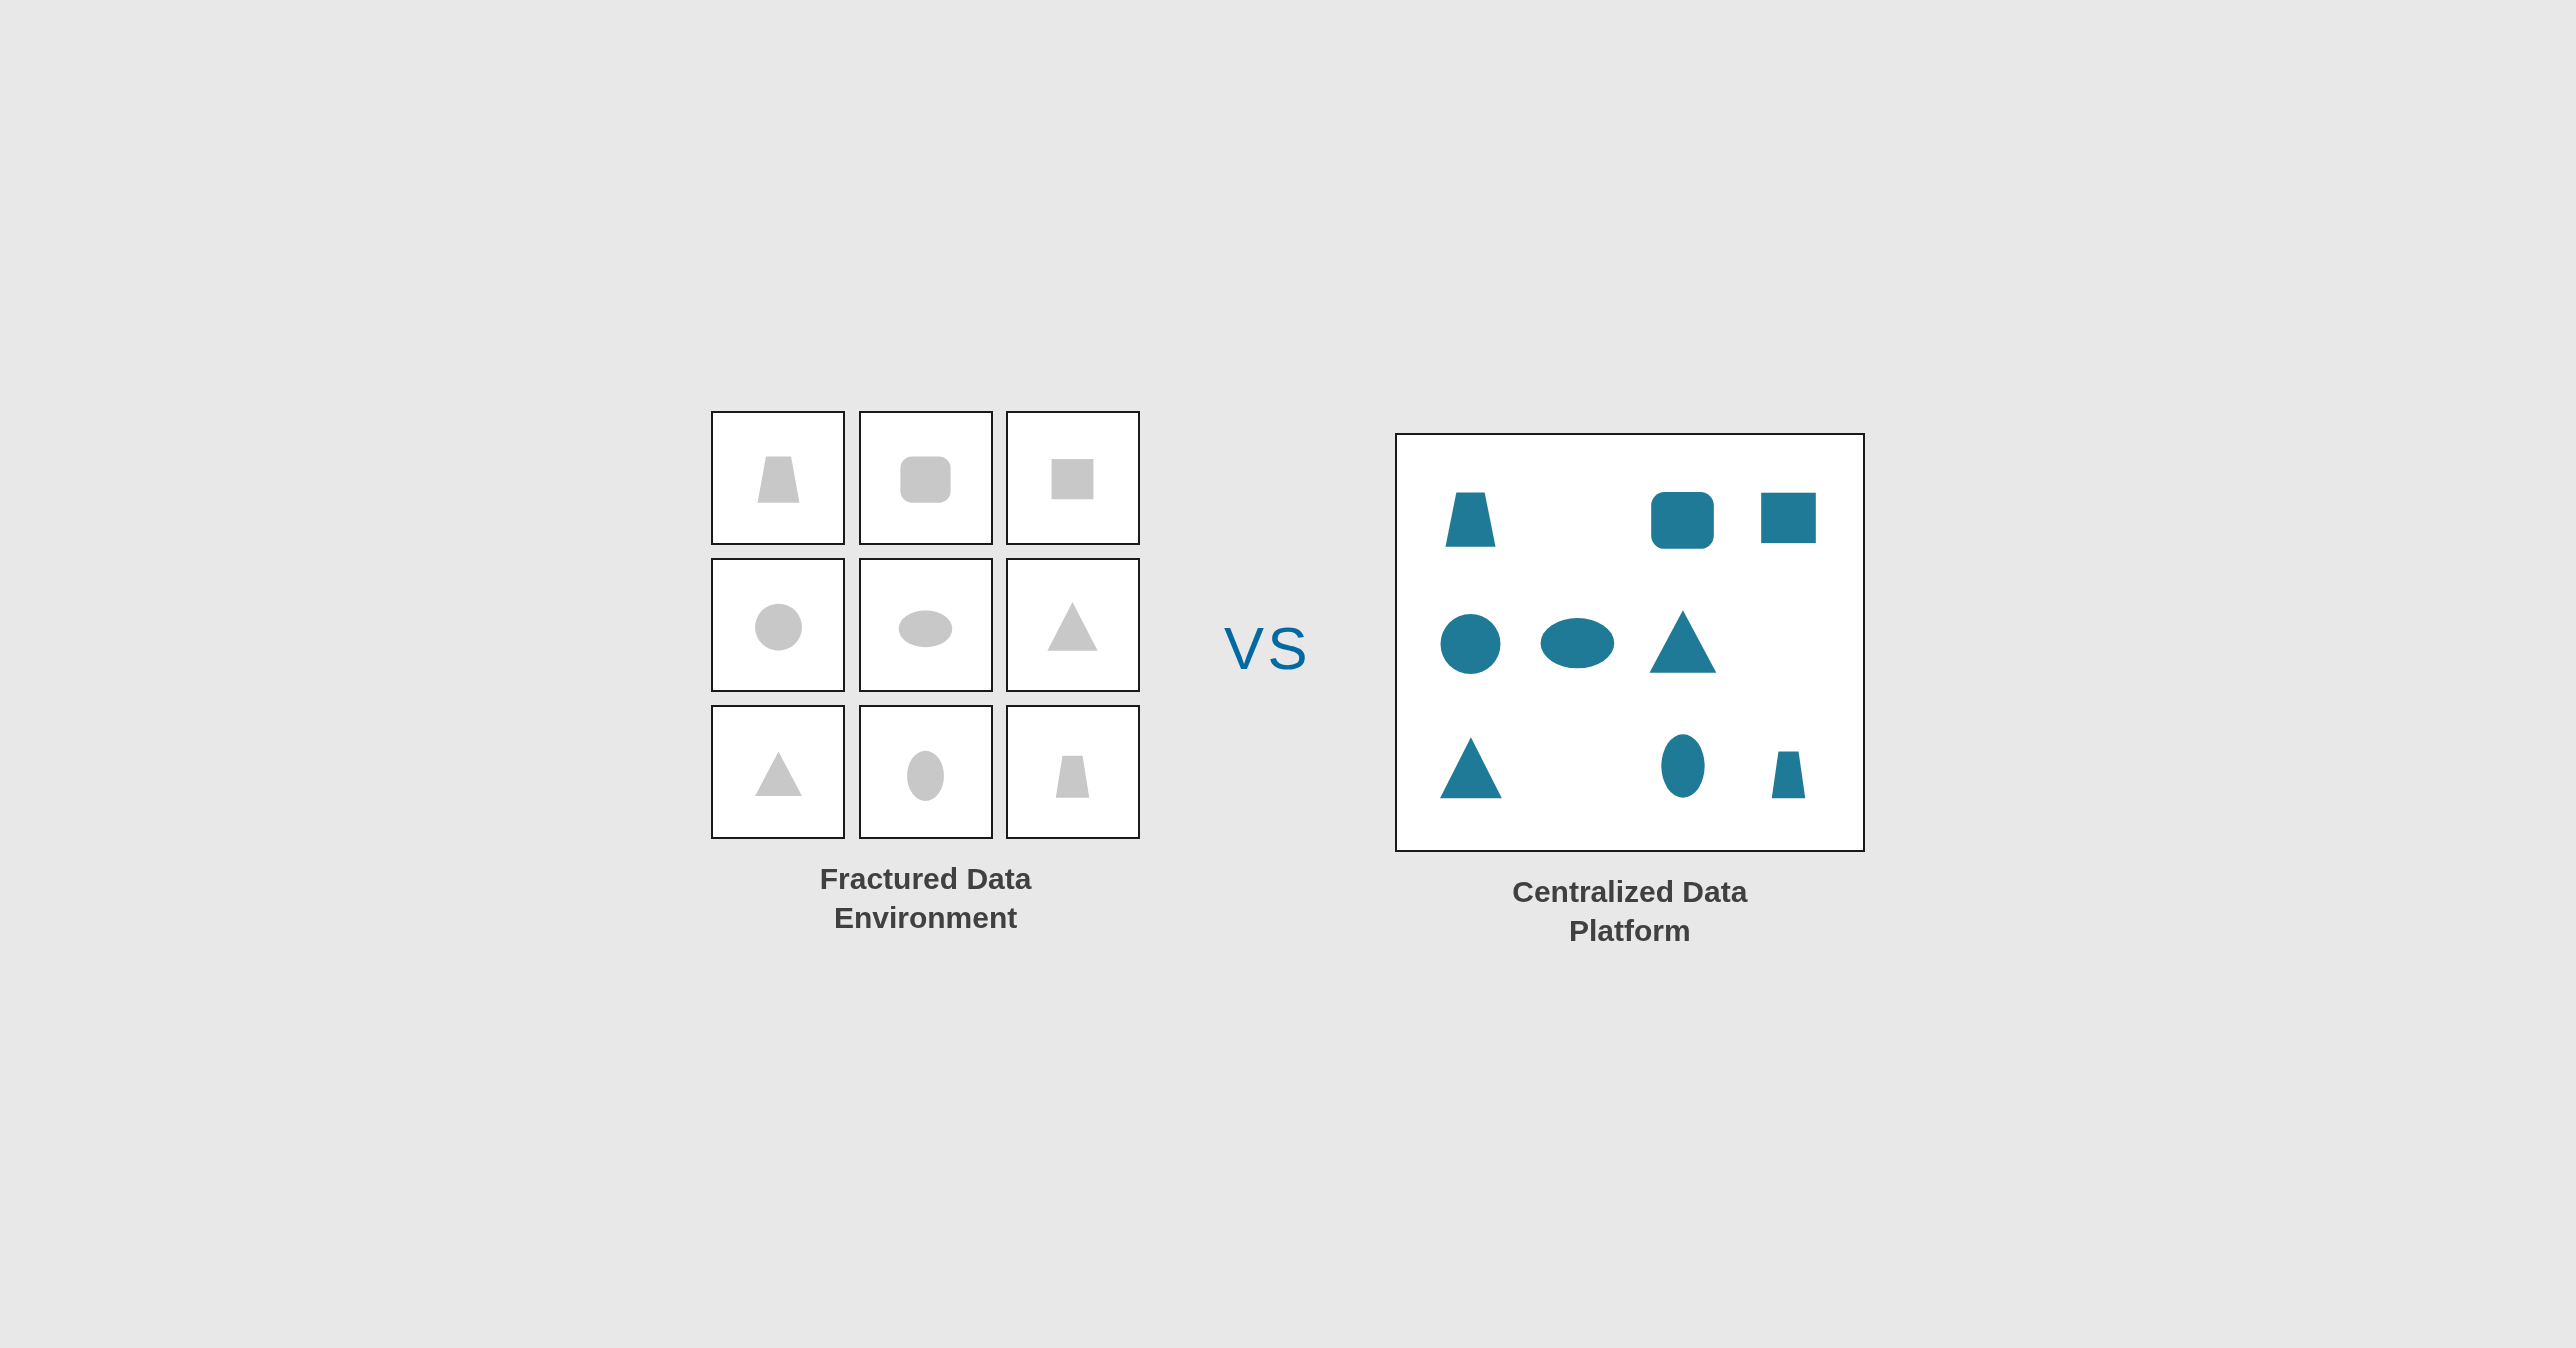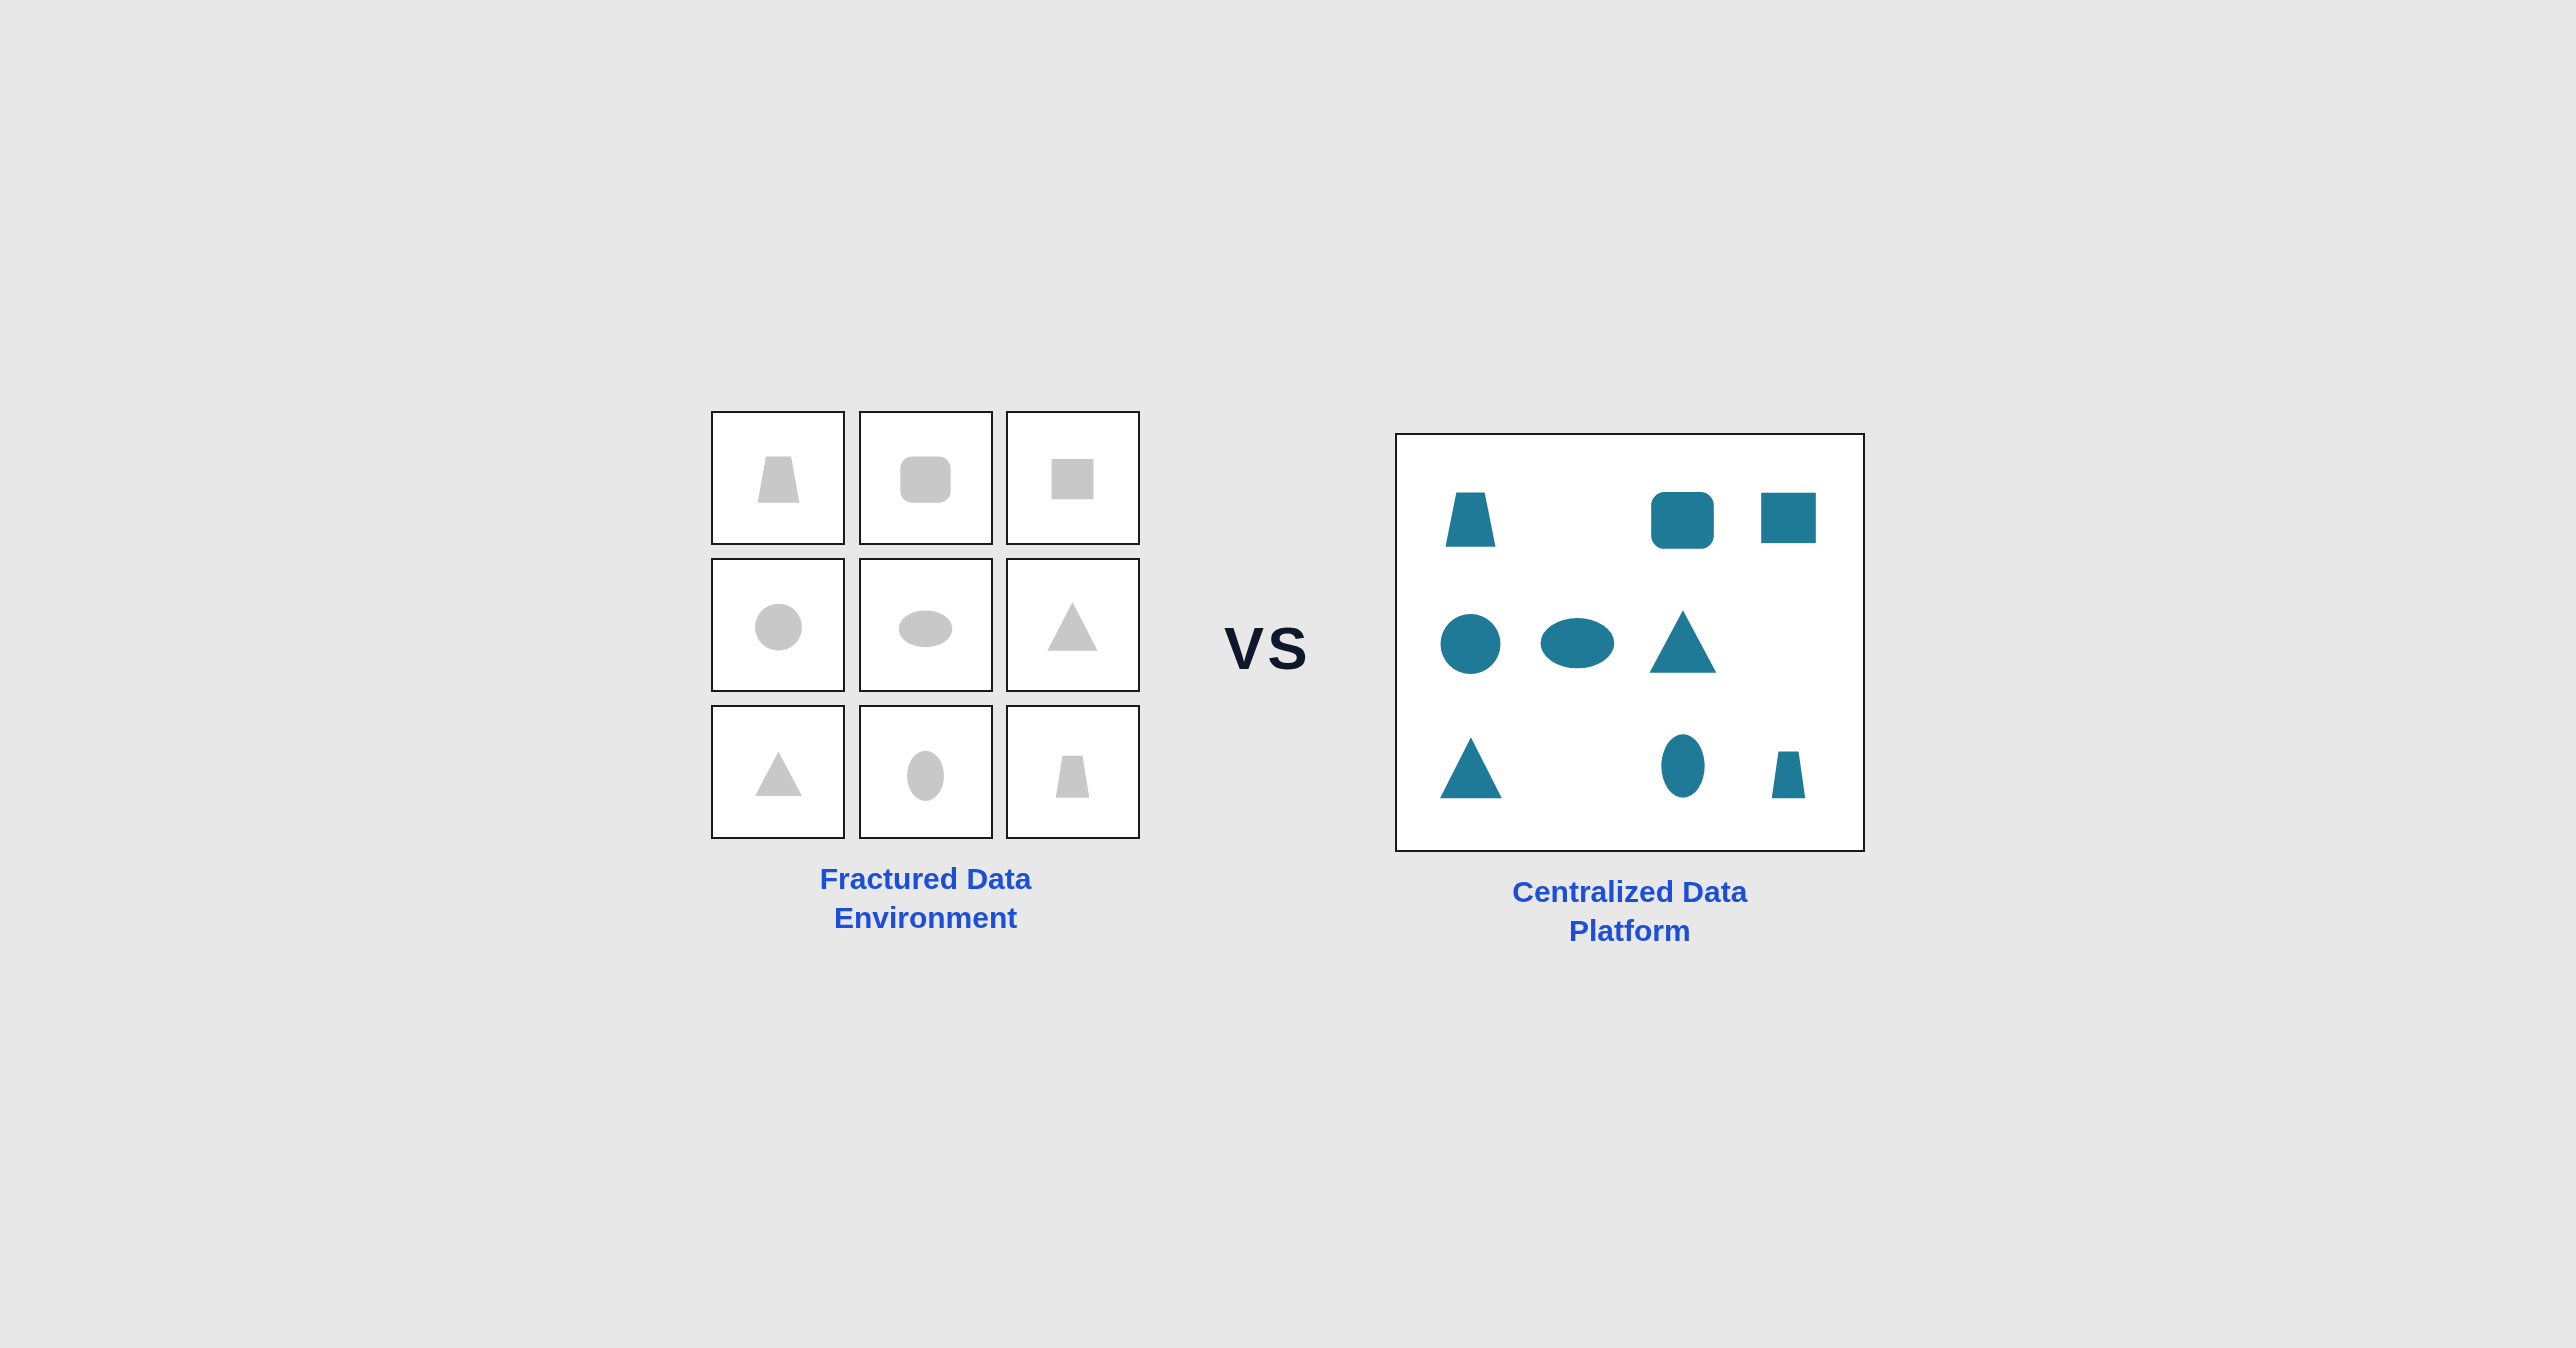--- a/index.html
+++ b/index.html
@@ -43,22 +43,22 @@
       border: 2.5px solid #1a1a1a;
       background: #ffffff;
       display: flex;
       align-items: center;
       justify-content: center;
     }
 
     
     .vs-label {
       font-size: 60px;
-      font-weight: 700;
-      color: #0f172a;
+      font-weight: 400;
+      color: #0369a1;
       letter-spacing: 3.4px;
       line-height: 1;
       padding: 0 17px;
       margin-top: -50px;
     }
 
     
     .right-side {
       display: flex;
       flex-direction: column;
@@ -78,21 +78,21 @@
       align-items: center;
       justify-items: center;
       padding: 25px;
       gap: 8.4px;
     }
 
     
     .label-text {
       font-size: 30px;
       font-weight: 700;
-      color: #1d4ed8;
+      color: #404040;
       text-align: center;
       line-height: 1.3;
     }
 
     
     .teal { fill: #1e7a96; }
     
     .lgray { fill: #c8c8c8; }
 
     svg.shape {

